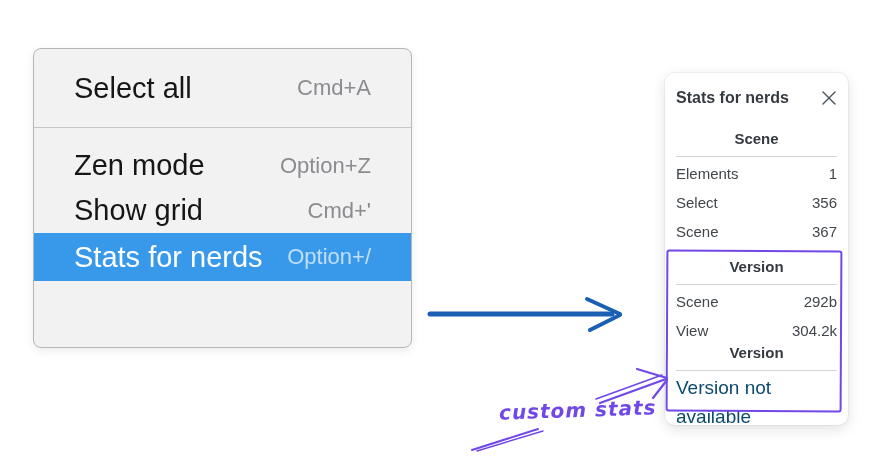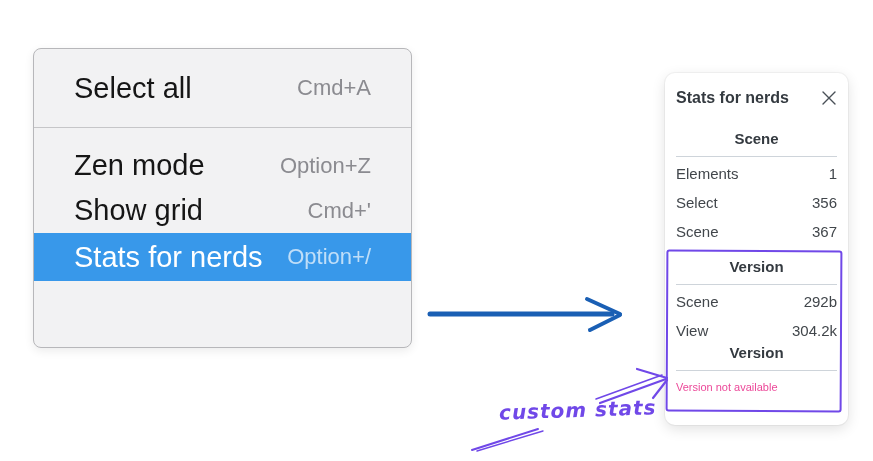--- a/index.html
+++ b/index.html
@@ -37,21 +37,21 @@
   }
   .panel-titlebar{display:flex;justify-content:space-between;align-items:center;margin-bottom:24px;}
   .panel-title{font-size:16px;font-weight:bold;color:#343a40;}
   .panel-close{width:16px;height:16px;display:flex;align-items:center;justify-content:center;cursor:pointer;}
   .sec-header{font-size:15px;font-weight:bold;color:#343a40;text-align:center;line-height:16px;}
   .sec-hr{border:none;border-top:1px solid #ced4da;margin:9px 0 2px 0;}
   .stat-row{display:flex;justify-content:space-between;font-size:15px;line-height:29px;color:#41464b;}
   .sec-scene{margin-bottom:13px;}
   .sec-storage .sec-header{margin-top:0;}
   .sec-version .sec-header{}
-  .panel-note{font-size:11px;line-height:29px;color:#ec4899;}
+  .panel-note{font-size:19px;line-height:29px;color:#0c4a6e;}
 
   
   .highlight-box{
     position:absolute;left:666px;top:250px;width:176px;height:162px;
     border:2px solid var(--purple,#7048e8);border-radius:3px;box-sizing:border-box;
     transform:rotate(0.3deg);pointer-events:none;
   }
 
   
   .annotation-text{

